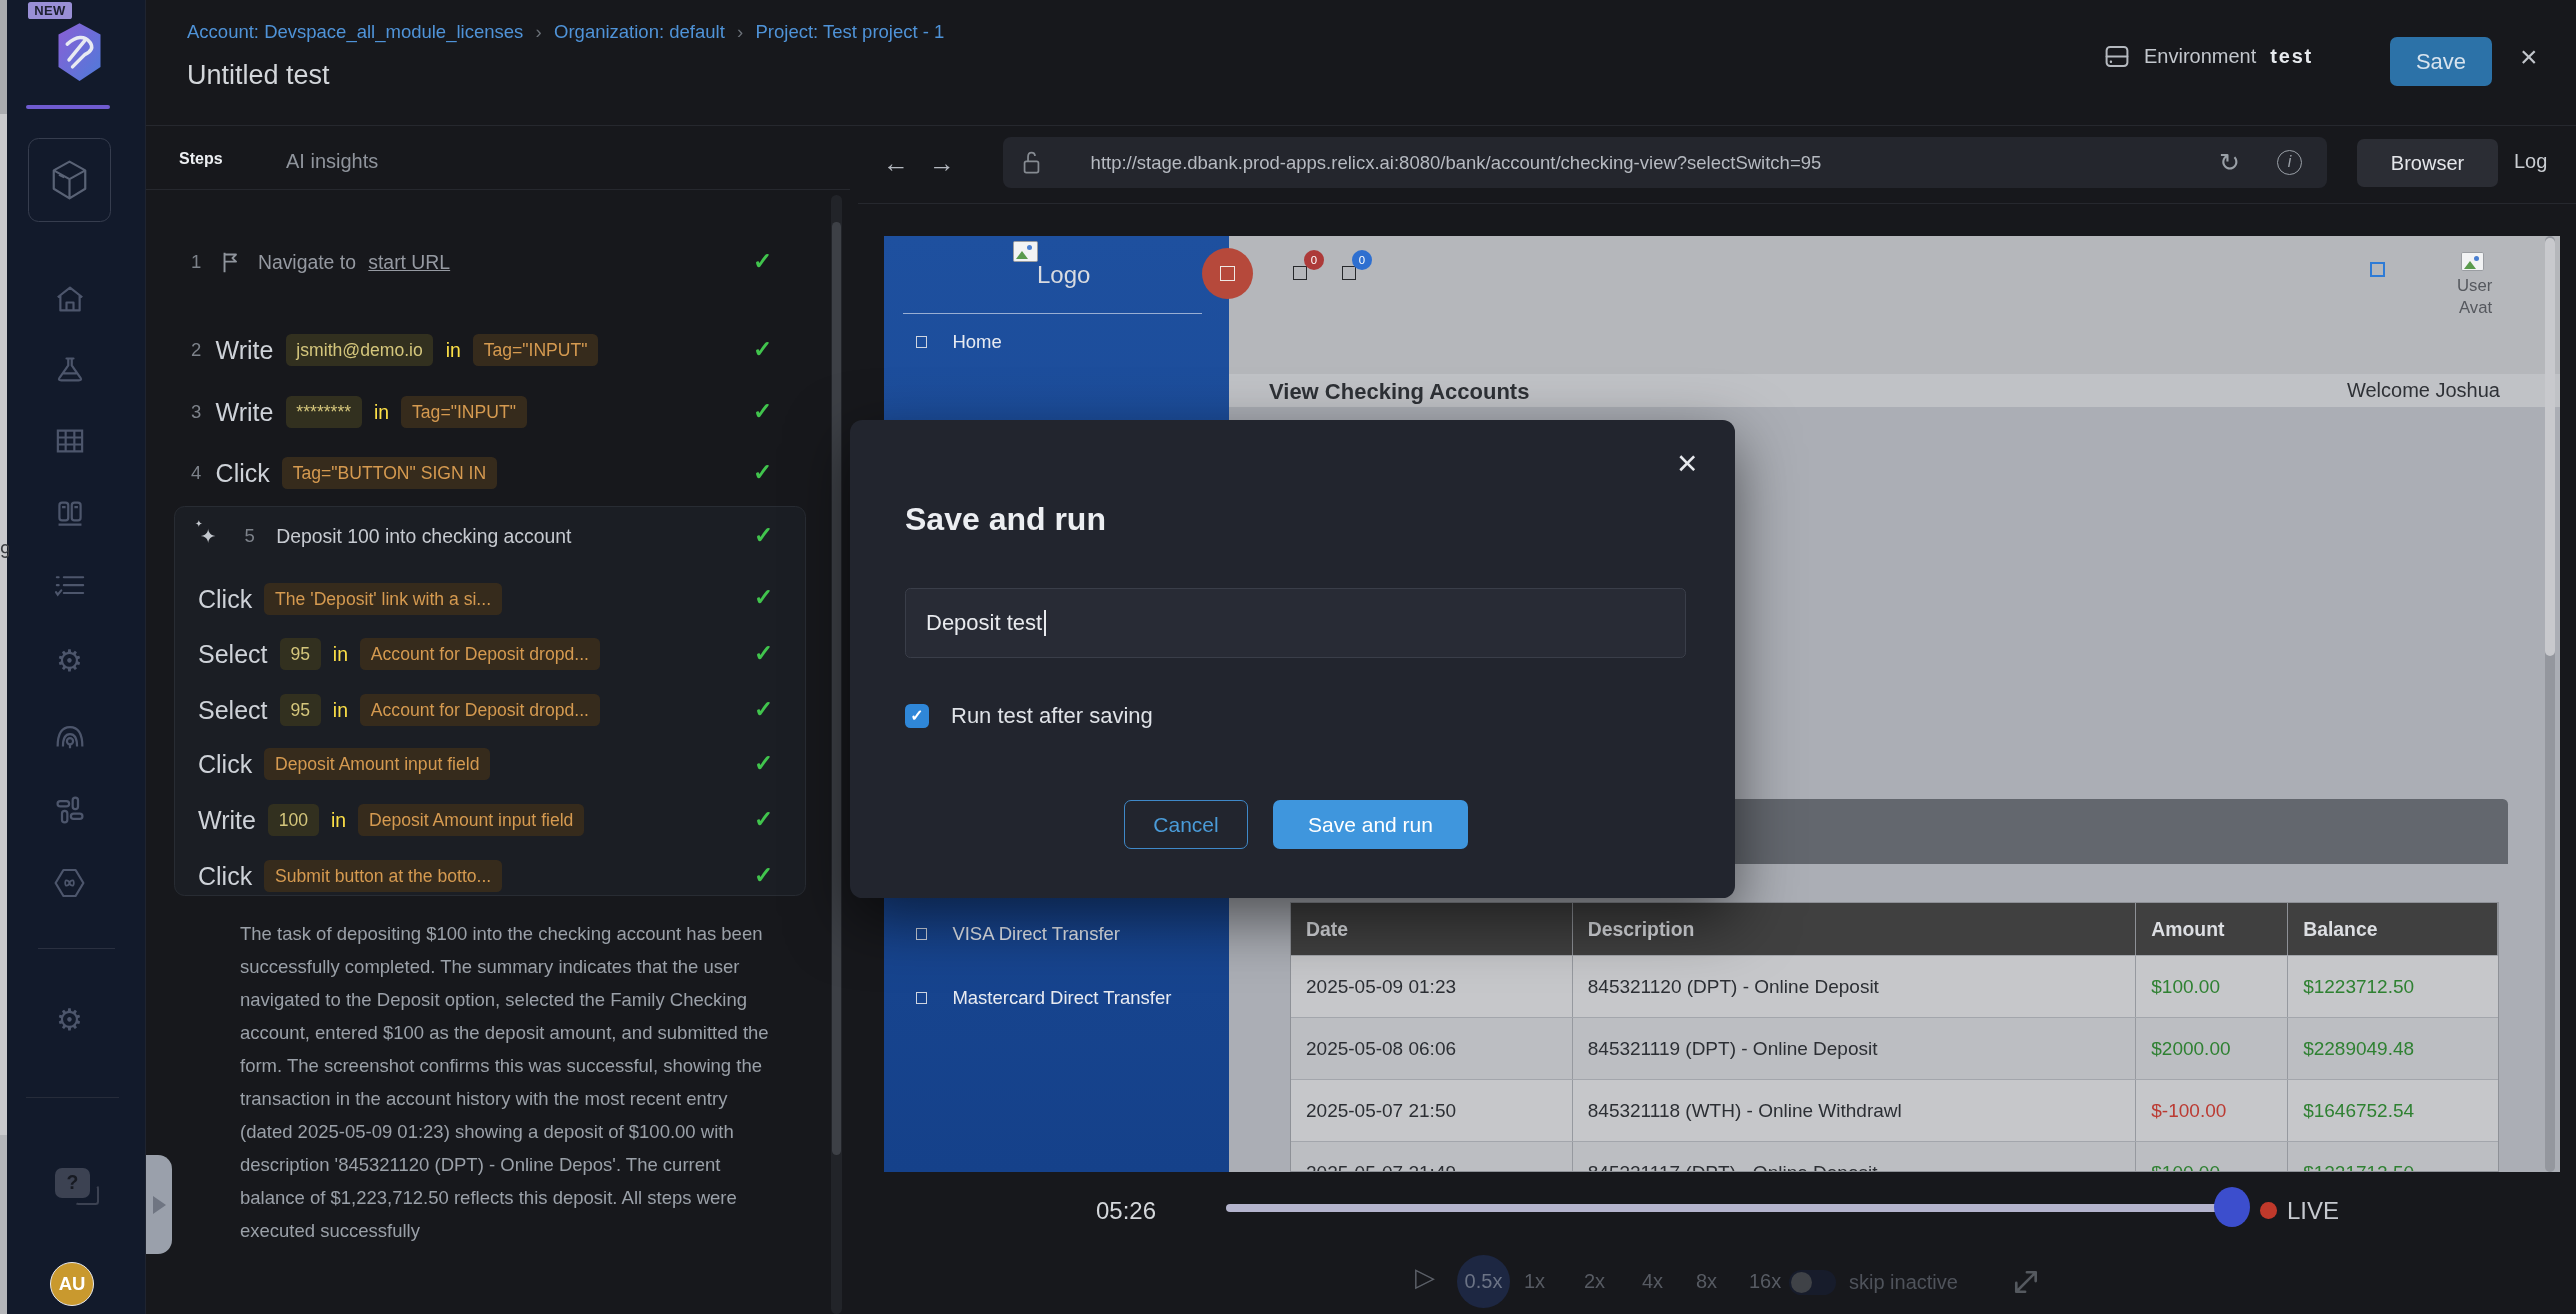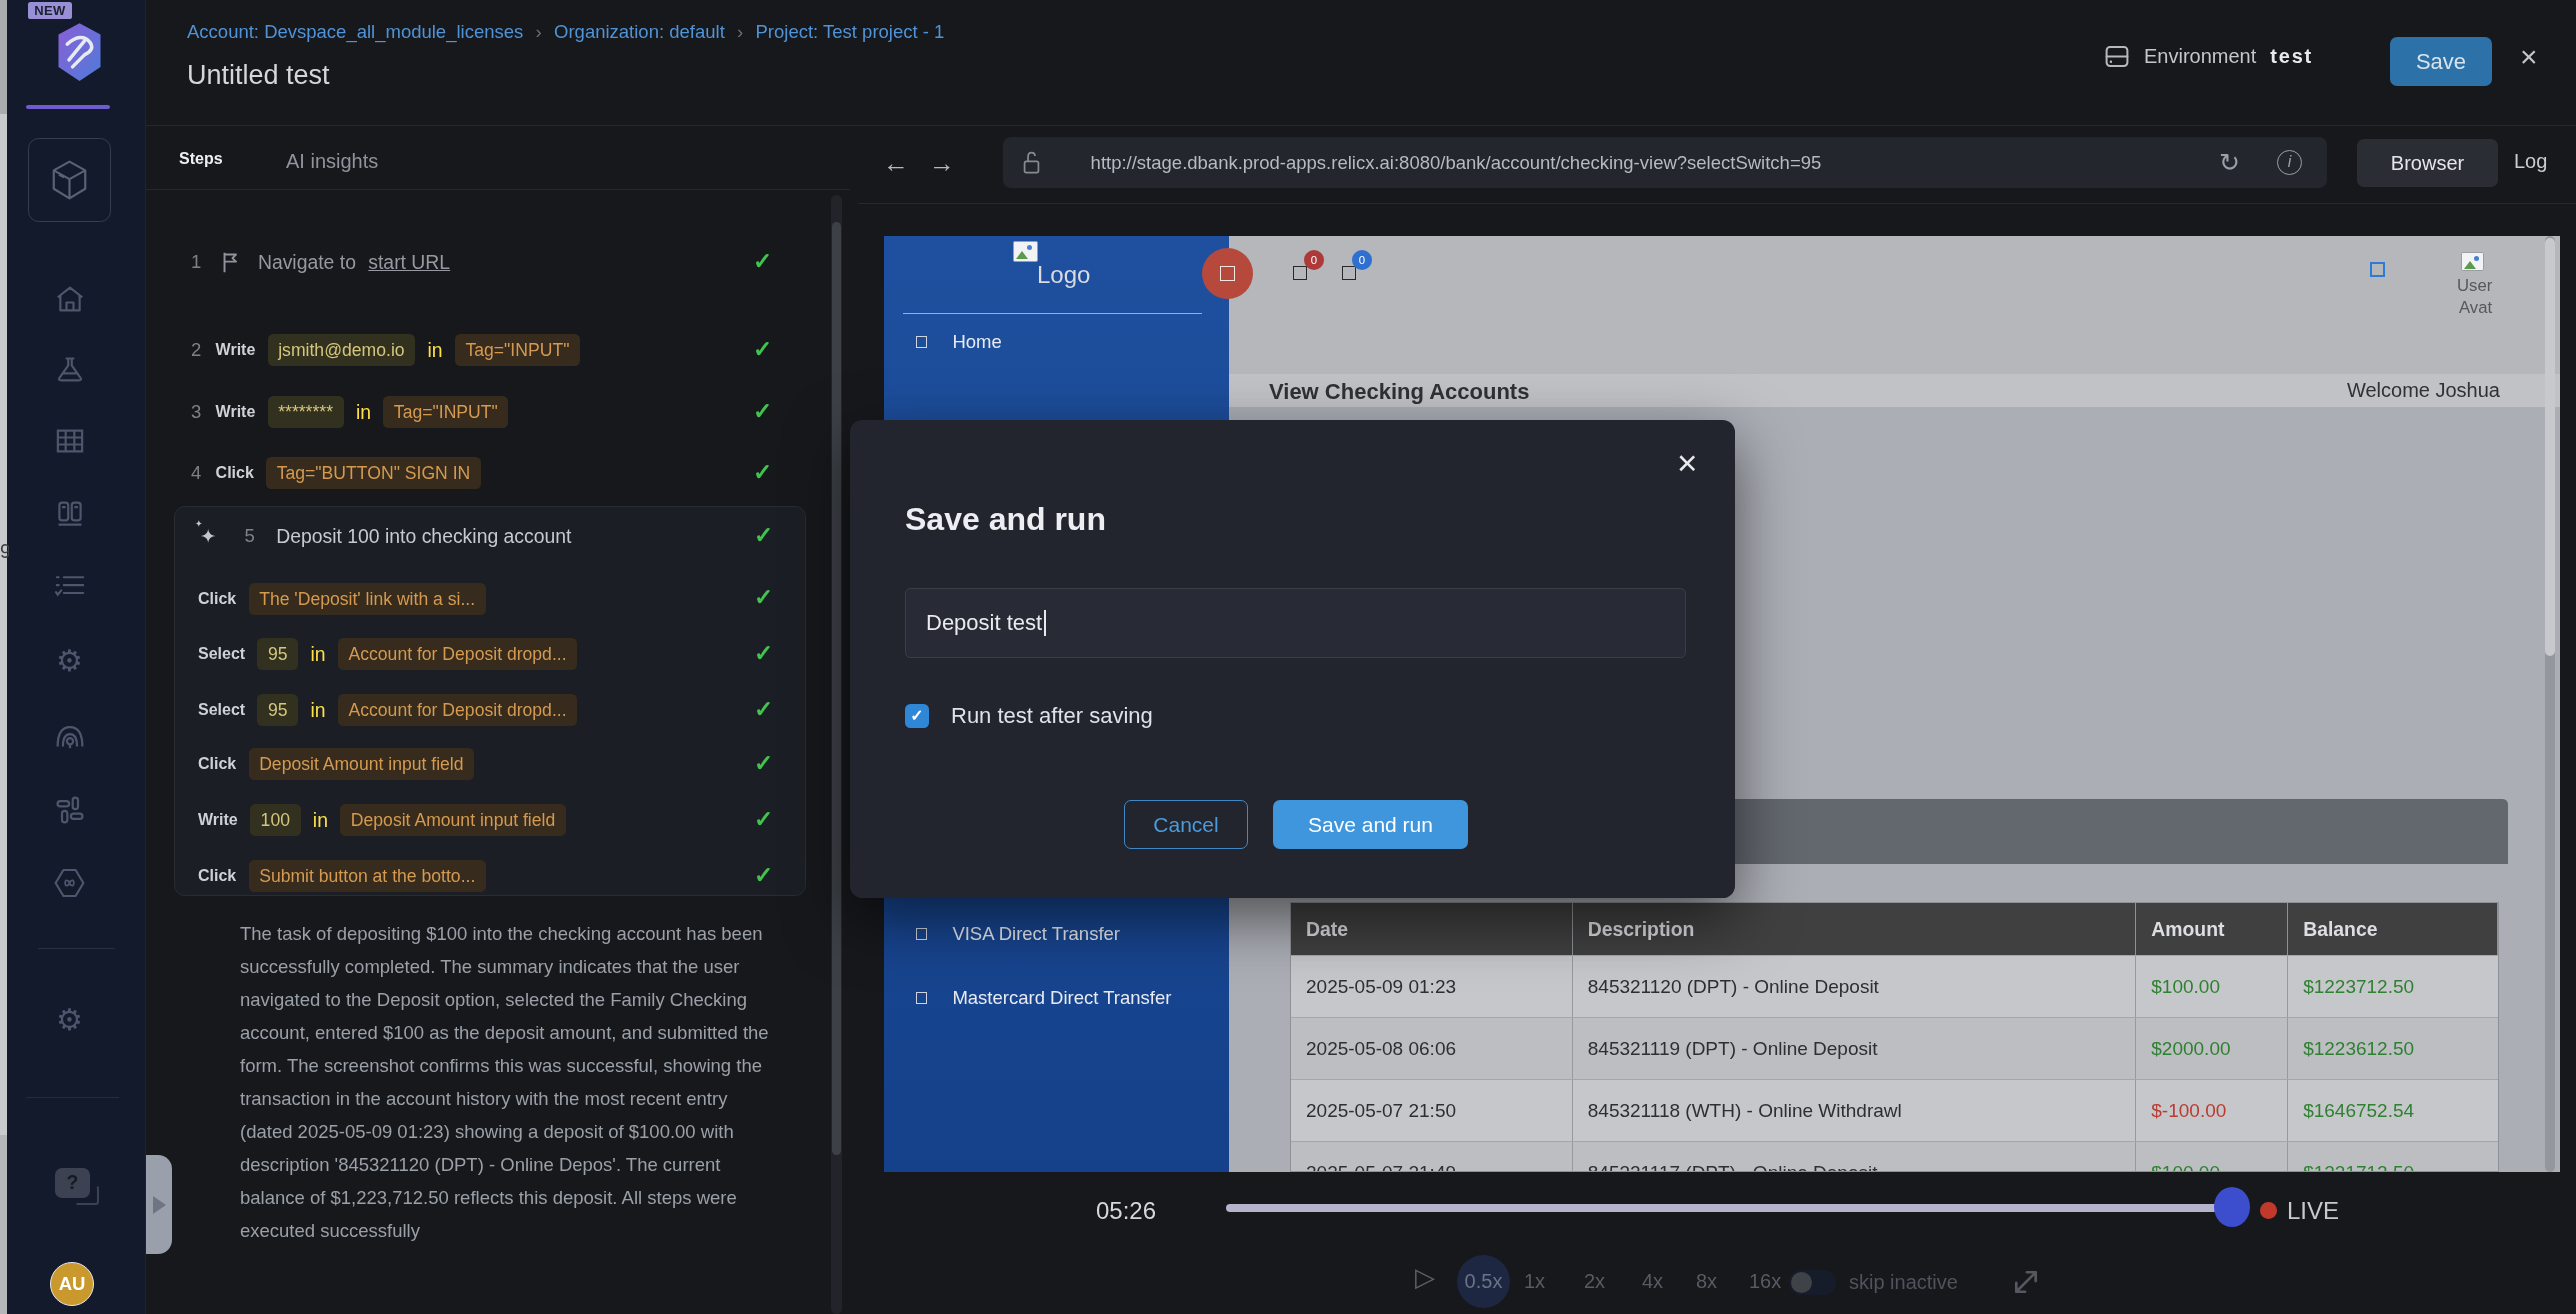--- a/index.html
+++ b/index.html
@@ -44,21 +44,21 @@
 
   
   .tab-steps { left:179px; top:150px; font-size:16px; color:#edeff2; font-weight:bold; }
   .tab-ai { left:286px; top:150px; font-size:20px; color:#8f949c; }
   .tabs-divider { left:146px; top:189px; width:704px; height:0.9px; background:#26282e; }
   .steps-scroll-track { left:831px; top:195px; width:10.6px; height:1119px; background:#222429; border-radius:5.3px; }
   .steps-scroll-thumb { left:832px; top:222px; width:8.8px; height:933px; background:#3d4046; border-radius:4.4px; }
 
   .step-row { position:absolute; display:flex; align-items:center; gap:12.3px; height:32px; }
   .step-num { color:#7d828a; font-size:18.5px; width:12.3px; }
-  .step-action { color:#ced2d8; font-size:16px;font-weight:bold; }
+  .step-action { color:#ced2d8; font-size:25px; }
   .step-conn { color:#fde047; font-size:19.4px; }
   .step-text { color:#9599a1; font-size:19.4px; }
   .step-link { color:#9599a1; font-size:19.4px; text-decoration:underline; }
   .badge-target { background:#362b1c; color:#d59a50; font-size:17.6px; padding:5.3px 10.6px; border-radius:5.3px; white-space:nowrap; }
   .badge-value { background:#32301f; color:#d4c67c; font-size:17.6px; padding:5.3px 10.6px; border-radius:5.3px; white-space:nowrap; }
   .check { position:absolute; left:753px; color:#41c44d; font-size:23px; font-weight:bold; }
   .group-box { left:174px; top:506px; width:632px; height:390px; background:#1b1e24; border:0.9px solid #282c33; border-radius:10.6px; }
   .group-box .check { left:579px; }
   .sparkle { color:#c3c7cd; font-size:19.4px; position:relative; }
   .sparkle::after { content:"\2726"; position:absolute; left:-5.3px; top:-7px; font-size:9.7px; }
@@ -412,21 +412,21 @@
       <div class="bt-row bt-data bt-odd">
         <div class="bt-cell bt-c1">2025-05-09 01:23</div>
         <div class="bt-cell bt-c2">845321120 (DPT) - Online Deposit</div>
         <div class="bt-cell bt-c3 money-pos">$100.00</div>
         <div class="bt-cell bt-c4 money-pos">$1223712.50</div>
       </div>
       <div class="bt-row bt-data bt-even">
         <div class="bt-cell bt-c1">2025-05-08 06:06</div>
         <div class="bt-cell bt-c2">845321119 (DPT) - Online Deposit</div>
         <div class="bt-cell bt-c3 money-pos">$2000.00</div>
-        <div class="bt-cell bt-c4 money-pos">$1223612.50</div>
+        <div class="bt-cell bt-c4 money-pos">$2289049.48</div>
       </div>
       <div class="bt-row bt-data bt-odd">
         <div class="bt-cell bt-c1">2025-05-07 21:50</div>
         <div class="bt-cell bt-c2">845321118 (WTH) - Online Withdrawl</div>
         <div class="bt-cell bt-c3 money-neg">$-100.00</div>
         <div class="bt-cell bt-c4 money-pos">$1646752.54</div>
       </div>
       <div class="bt-row bt-data bt-even">
         <div class="bt-cell bt-c1">2025-05-07 21:49</div>
         <div class="bt-cell bt-c2">845321117 (DPT) - Online Deposit</div>

